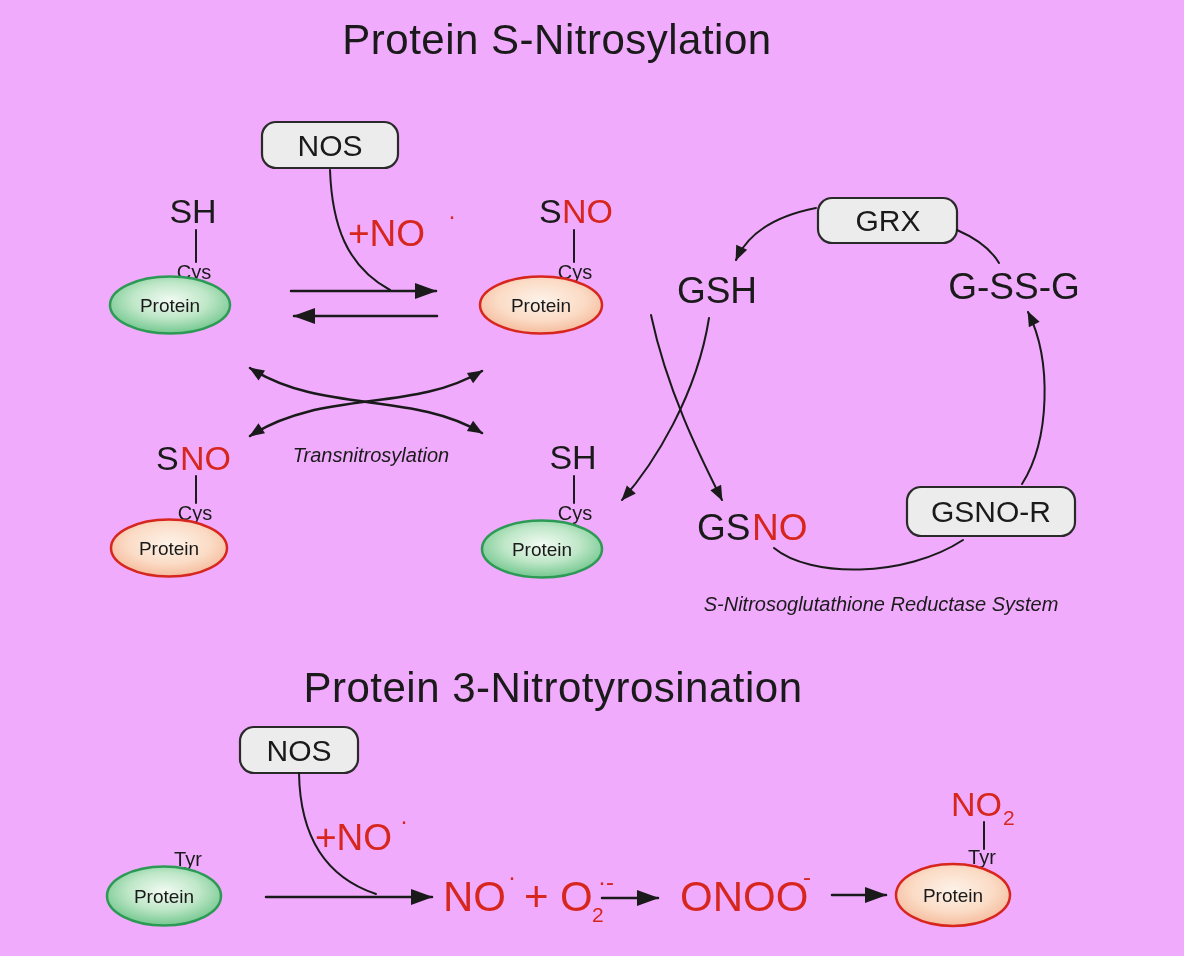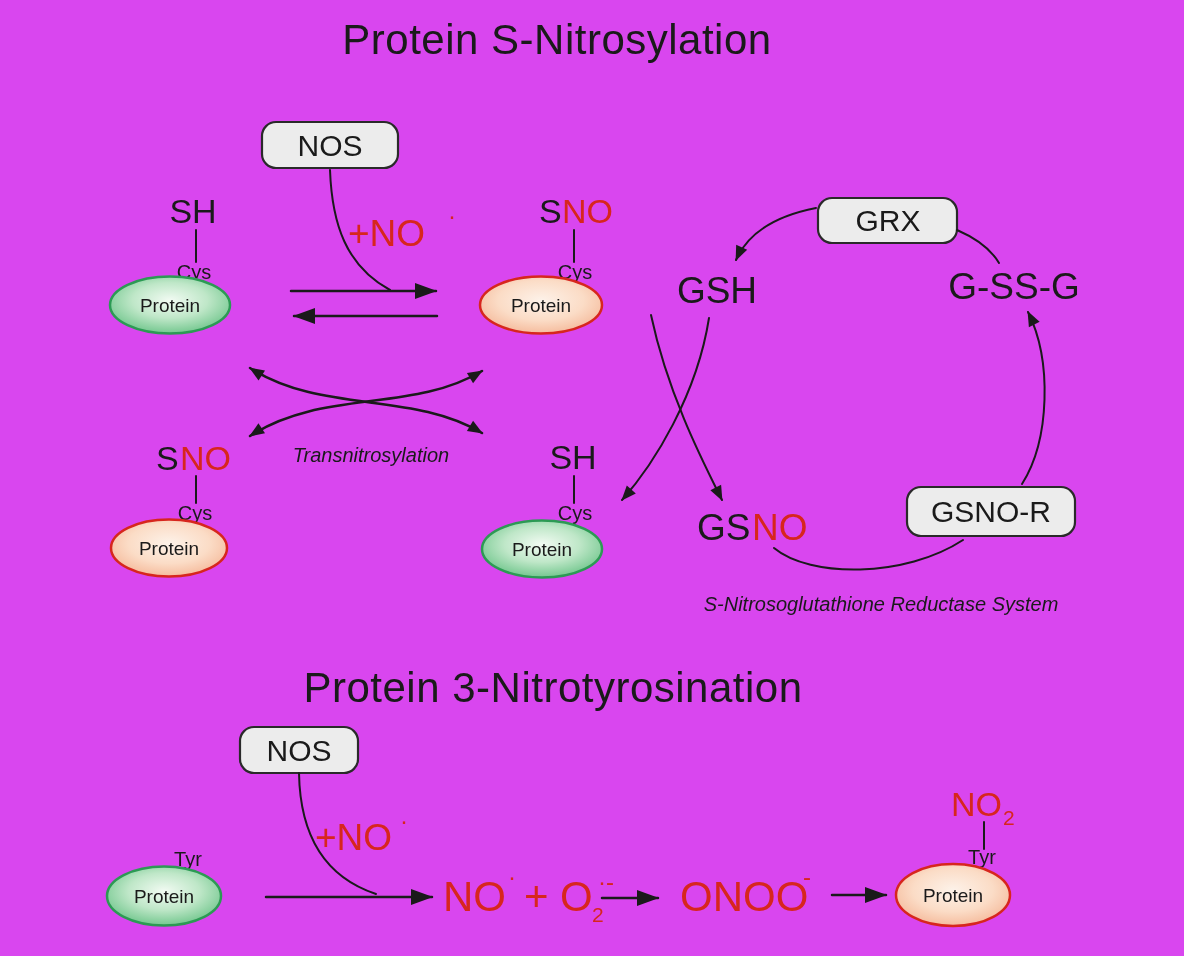--- a/index.html
+++ b/index.html
@@ -1,16 +1,16 @@
 <!DOCTYPE html>
 <html style="--ink: #1a1a1a; --red: #d7261e; --box_fill: #ececec; --box_stroke: #2a2a2a; --green_stroke: #2c9a54; --green_edge: #35a55f; --green_mid: #bfe7c8; --green_core: #f2fbf3; --red_stroke: #d7261e; --salmon_edge: #f0a07a; --salmon_mid: #fbdcc6; --salmon_core: #fdf2e9;"><head>
 <meta charset="utf-8">
 <style>
   html,body{margin:0;padding:0;background:#ffffff;}
-  .stage{position:relative;width:1184px;height:956px;background:#d946ef;overflow:hidden;}
+  .stage{position:relative;width:1184px;height:956px;background:#f0abfc;overflow:hidden;}
   svg{display:block;}
   text{font-family:"Liberation Sans","DejaVu Sans",sans-serif;fill:var(--ink);}
   .t-title{font-size:42px;letter-spacing:0.5px;}
   .t-box{font-size:30px;}
   .t-chem{font-size:34px;}
   .t-chem-lg{font-size:37px;}
   .t-formula{font-size:42px;}
   .t-small{font-size:20px;}
   .t-protein{font-size:19px;}
   .t-sub{font-size:24px;}

